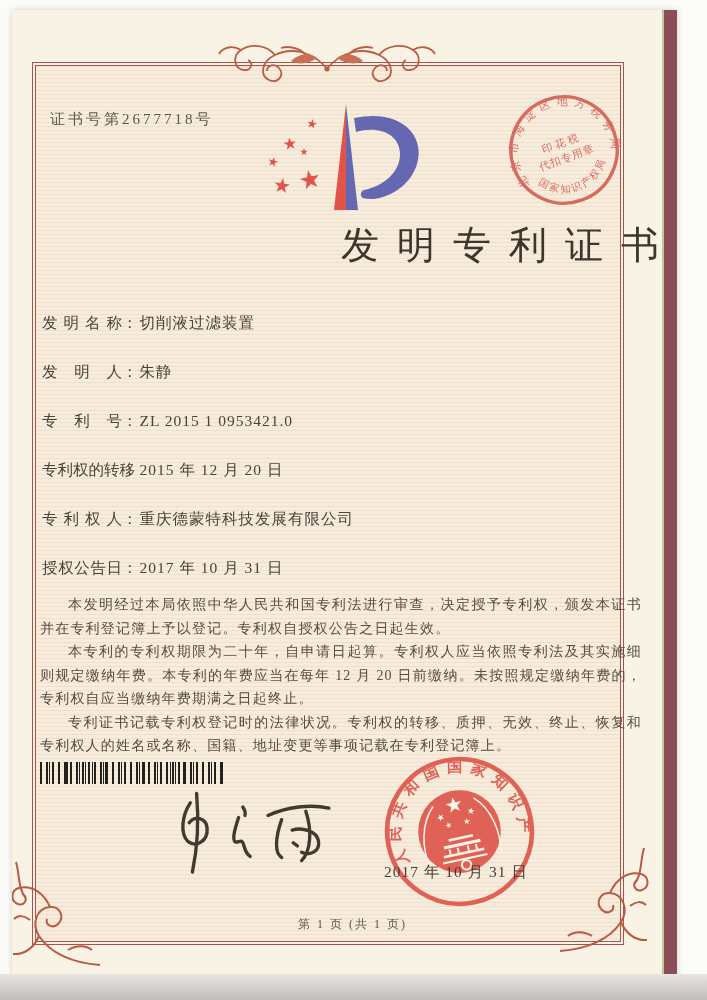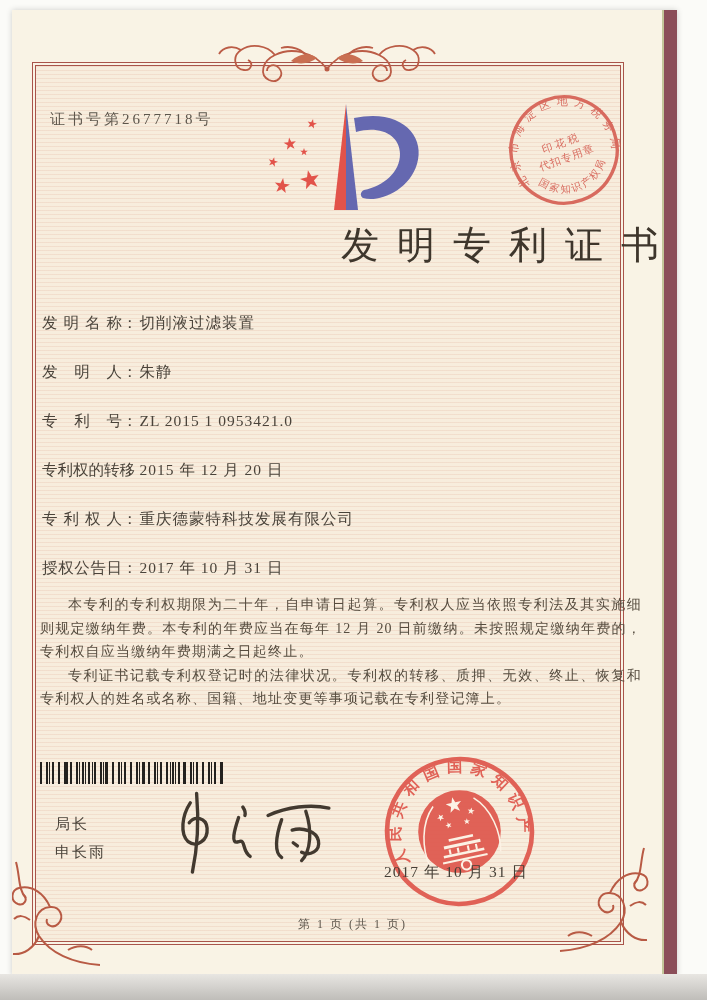--- a/index.html
+++ b/index.html
@@ -148,30 +148,27 @@
     </div>
     <div class="frow">
       <span class="flabel">专利权人</span><span class="fcolon">：</span><span class="fvalue">重庆德蒙特科技发展有限公司</span>
     </div>
     <div class="frow">
       <span class="flabel">授权公告日</span><span class="fcolon">：</span><span class="fvalue">2017 年 10 月 31 日</span>
     </div>
   </div>
 
   <div class="paras">
+    <p>本发明经过本局依照中华人民共和国专利法进行审查，决定授予专利权，颁发本证书并在专利登记簿上予以登记。专利权自授权公告之日起生效。</p>
     <p>本专利的专利权期限为二十年，自申请日起算。专利权人应当依照专利法及其实施细则规定缴纳年费。本专利的年费应当在每年 12 月 20 日前缴纳。未按照规定缴纳年费的，专利权自应当缴纳年费期满之日起终止。</p>
     <p>专利证书记载专利权登记时的法律状况。专利权的转移、质押、无效、终止、恢复和专利权人的姓名或名称、国籍、地址变更等事项记载在专利登记簿上。</p>
   </div>
 
   <div class="barcode"></div>
 
-  <div class="signer">
-    <div>局长</div>
-    <div>申长雨</div>
-  </div>
 
   <svg class="sign-svg" viewBox="0 0 200 95">
     <g stroke="#42392f" fill="none" stroke-width="3.2" stroke-linecap="round">
       <path d="M46,14 C38,26 36,44 44,51 C52,57 63,50 62,38 C61,28 50,26 45,33"></path>
       <path d="M52,5 C54,28 53,56 48,80"></path>
       <path d="M92,28 C88,40 84,54 92,51 C99,48 95,60 103,65"></path>
       <path d="M96,18 C98,21 99,23 98,26"></path>
       <path d="M120,26 C138,18 160,15 178,19"></path>
       <path d="M133,30 C127,47 126,62 133,66"></path>
       <path d="M156,22 C162,40 161,60 152,69"></path>

